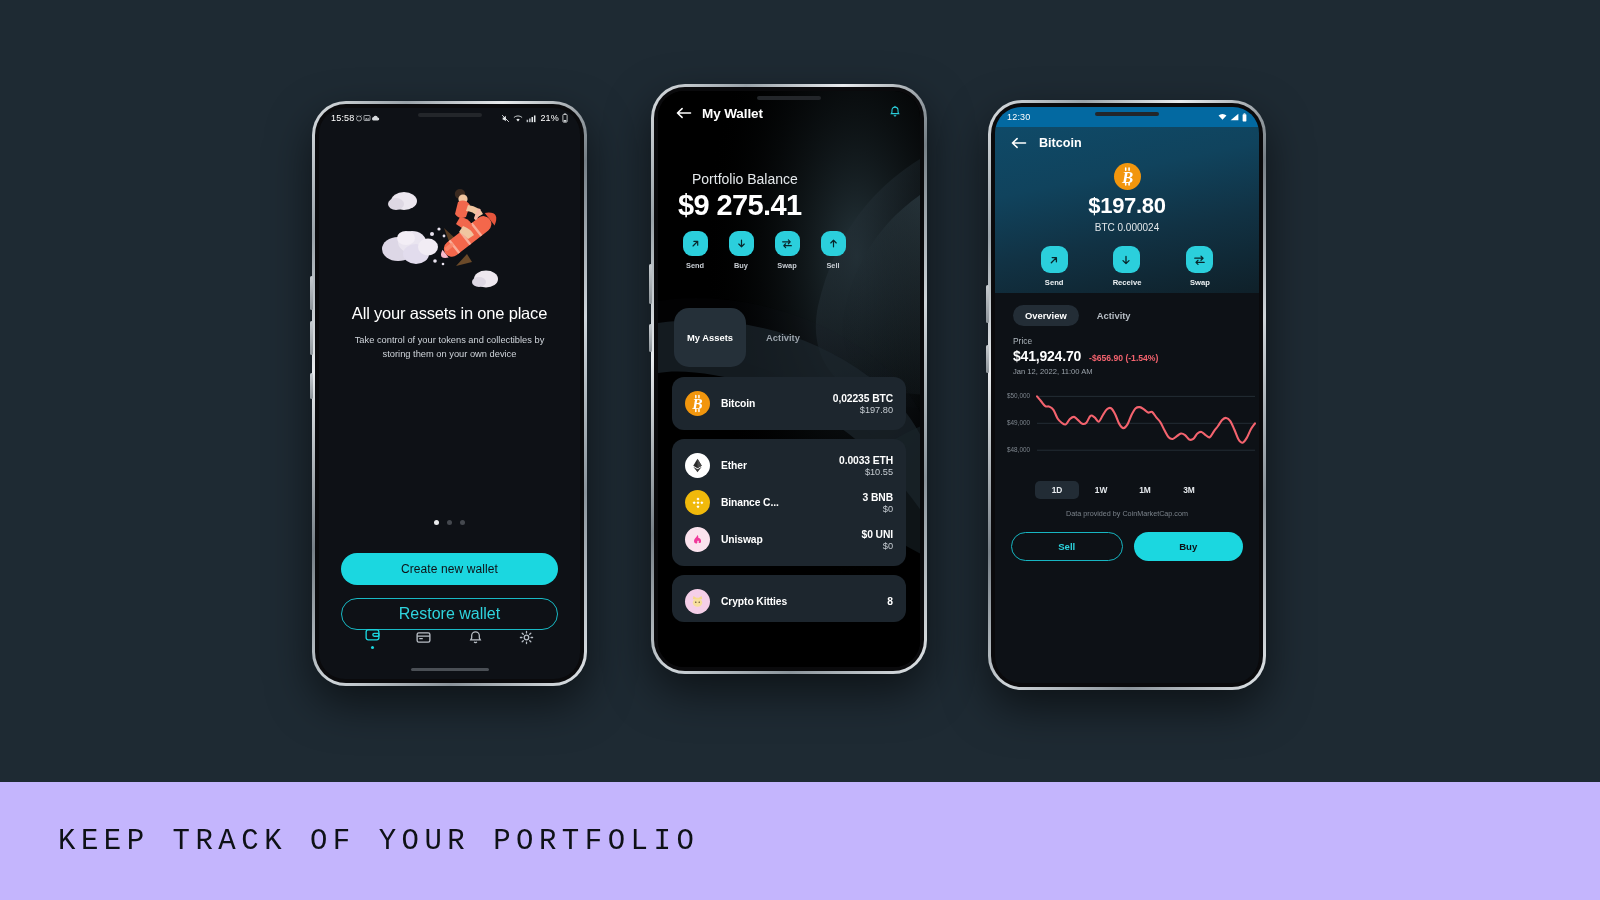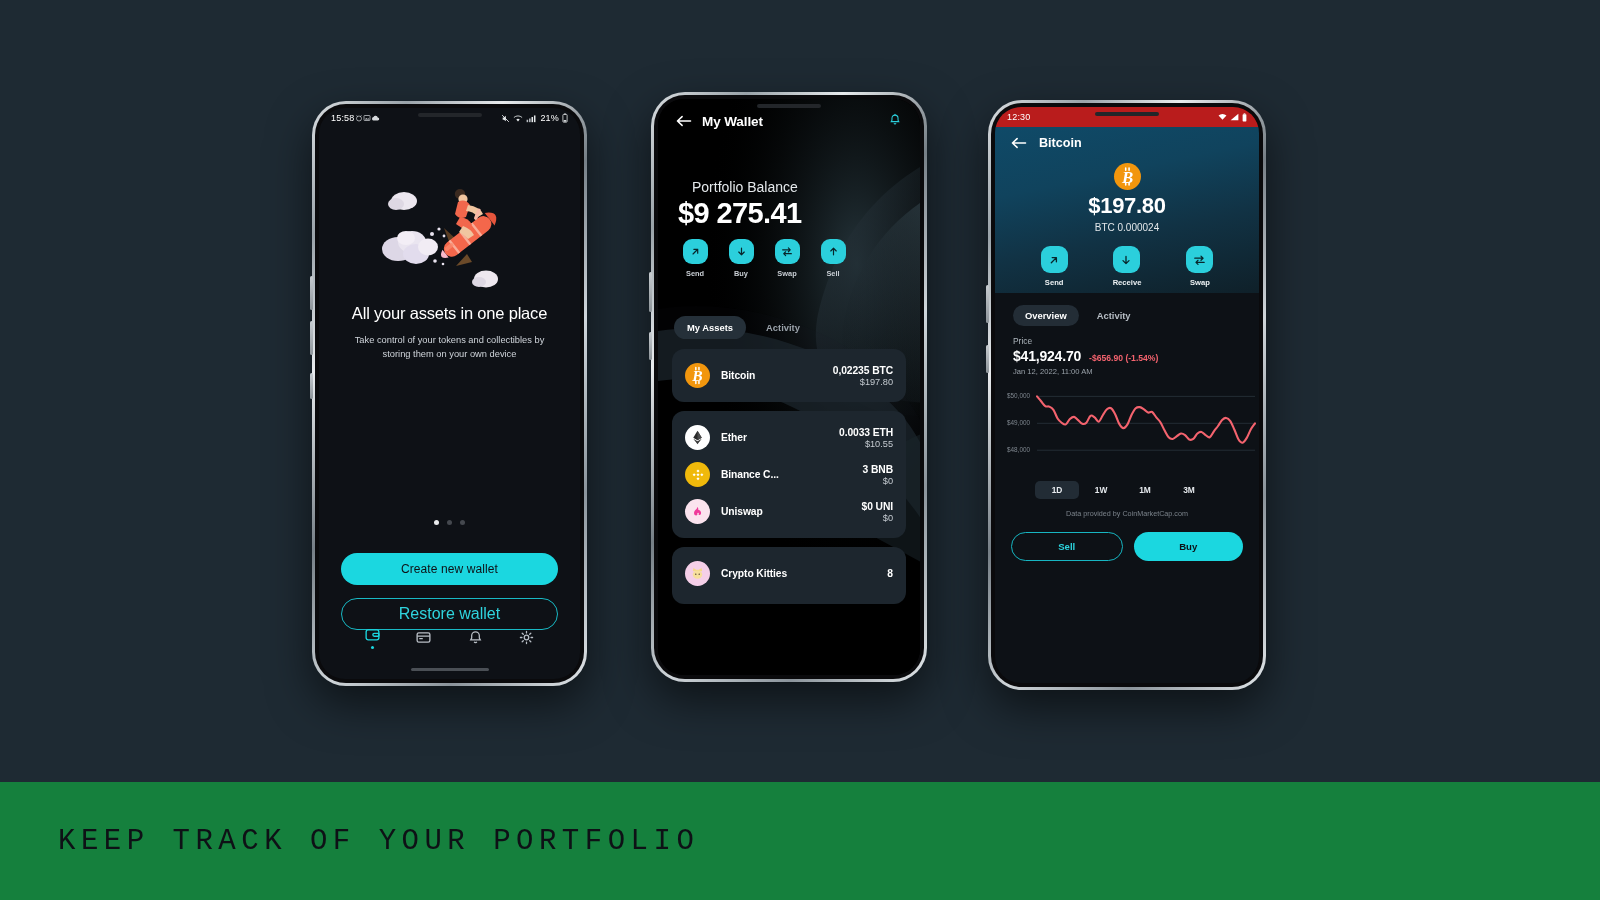--- a/index.html
+++ b/index.html
@@ -79,21 +79,21 @@
     display:flex; align-items:center; justify-content:space-around; padding:0 28px;
   }
   .navitem{ position:relative; display:flex; flex-direction:column; align-items:center; }
   .navitem .dot{ width:3px; height:3px; border-radius:50%; background:#1bd7e0; margin-top:3px; }
   .gesture-bar{
     position:absolute; bottom:8px; left:50%; transform:translateX(-50%);
     width:78px; height:3px; border-radius:3px; background:#4a4f55;
   }
 
   
-  #p2 { left:651px; top:92px; width:276px; height:590px; }
+  #p2 { left:651px; top:84px; width:276px; height:590px; }
   #p2 .screen{ background:#000; }
   .p2-bg{ position:absolute; inset:0; overflow:hidden; }
   .p2-bg svg{ position:absolute; left:0; top:0; }
   .p2-wrap{ position:absolute; inset:0; display:flex; flex-direction:column; }
   .p2-head{
     height:44px; display:flex; align-items:center; padding:0 18px; gap:10px;
     position:relative;
   }
   .p2-title{ font-size:13.5px; font-weight:700; color:#fff; letter-spacing:-.1px; }
   .bell{ position:absolute; right:18px; top:14px; }
@@ -101,21 +101,21 @@
   .pb-amount{ margin:2px 0 0 20px; font-size:29px; font-weight:700; color:#fff; letter-spacing:-.6px; }
   .acts{ display:flex; gap:16px; margin:9px 0 0 22px; }
   .act{ display:flex; flex-direction:column; align-items:center; gap:5px; width:30px; }
   .act .sq{
     width:25px; height:25px; border-radius:9px; background:#2bcfdc;
     display:flex; align-items:center; justify-content:center;
   }
   .act .lbl{ font-size:7.4px; color:#c9ced4; font-weight:700; }
   .p2-tabs{ display:flex; align-items:center; gap:7px; margin:38px 0 0 16px; }
   .tab{
-    padding:6px 13px; border-radius:15px; font-size:9.4px; color:#9aa2aa; font-weight:700;
+    padding:24px 13px; border-radius:15px; font-size:9.4px; color:#9aa2aa; font-weight:700;
   }
   .tab.on{ background:#253039; color:#fff; }
   .cards{ margin:10px 14px 0 14px; }
   .card{
     background:#1d262e; border-radius:12px; padding:8px 13px; margin-bottom:9px;
   }
   .row{ display:flex; align-items:center; padding:6px 0; }
   .coin{ width:25px; height:25px; border-radius:50%; flex:0 0 auto;
          display:flex; align-items:center; justify-content:center; overflow:hidden;}
   .cname{ margin-left:11px; font-size:10.3px; color:#fff; font-weight:700; letter-spacing:-.1px; }
@@ -160,21 +160,21 @@
   .credit{ text-align:center; font-size:7.2px; color:#7b838b; margin-top:10px; }
   .p3-btns{ display:flex; gap:11px; padding:14px 16px 0; }
   .p3-btns>div{ flex:1; height:29px; border-radius:16px; display:flex; align-items:center;
     justify-content:center; font-size:9.6px; font-weight:700; }
   .b-sell{ border:1px solid #17b6c2; color:#2cd3dd; }
   .b-buy{ background:#1bd7e0; color:#0b1015; }
 
   
   .banner{
     position:absolute; left:0; top:782px; width:1600px; height:118px;
-    background:#15803d; display:flex; align-items:center;
+    background:#c4b5fd; display:flex; align-items:center;
   }
   .banner-text{
     margin-left:58px; font-family:"Liberation Mono","DejaVu Sans Mono",monospace;
     font-size:29px; letter-spacing:5.5px; color:#0e1116; font-weight:400;
   }
 </style>
 </head>
 <body>
 
 <div class="stage">
@@ -476,21 +476,21 @@
                   </svg>
               </span>
               <span class="cname">Uniswap</span>
               <span class="cvals">
                 <div class="camt">$0 UNI</div>
                 <div class="cusd">$0</div>
               </span>
             </div>
           </div>
 
-          <div class="card" style="padding-bottom:12px;">
+          <div class="card" style="padding-bottom:2px;">
             <div class="row">
               <span class="coin" style="background:#f5cfe8">
                 <svg width="19" height="19" viewBox="0 0 24 24">
                     <path d="M6 9l1-4 3.2 2.4h3.6L17 5l1 4z" fill="#f6d98a"></path>
                     <ellipse cx="12" cy="13.5" rx="6" ry="5.2" fill="#f7df9c"></ellipse>
                     <circle cx="9.8" cy="12.8" r=".9" fill="#4a3a2a"></circle>
                     <circle cx="14.2" cy="12.8" r=".9" fill="#4a3a2a"></circle>
                   </svg>
               </span>
               <span class="cname">Crypto Kitties</span>
@@ -505,21 +505,21 @@
   </div>
 
   <div class="phone" id="p3">
     <div class="frame-outer"></div>
     <div class="frame-inner"></div>
     <div class="side-btn-l" style="top:185px;height:38px;"></div>
     <div class="side-btn-l" style="top:245px;height:28px;"></div>
     <div class="screen">
       <div class="notch-speaker"></div>
 
-      <div class="statusbar" style="background:#b91c1c;">
+      <div class="statusbar" style="background:#0369a1;">
         <span>12:30</span>
         <span class="sb-icons">
           <svg width="9" height="8" viewBox="0 0 16 12">
               <path d="M8 11L1 3.4a10 10 0 0 1 14 0z" fill="#fff"></path>
             </svg>
           <svg width="9" height="8" viewBox="0 0 14 12">
               <path d="M13 1v10H1z" fill="#fff"></path>
             </svg>
           <svg width="5" height="9" viewBox="0 0 8 14">
               <rect x="1" y="1.8" width="6" height="11.4" rx="1" fill="#fff"></rect>

